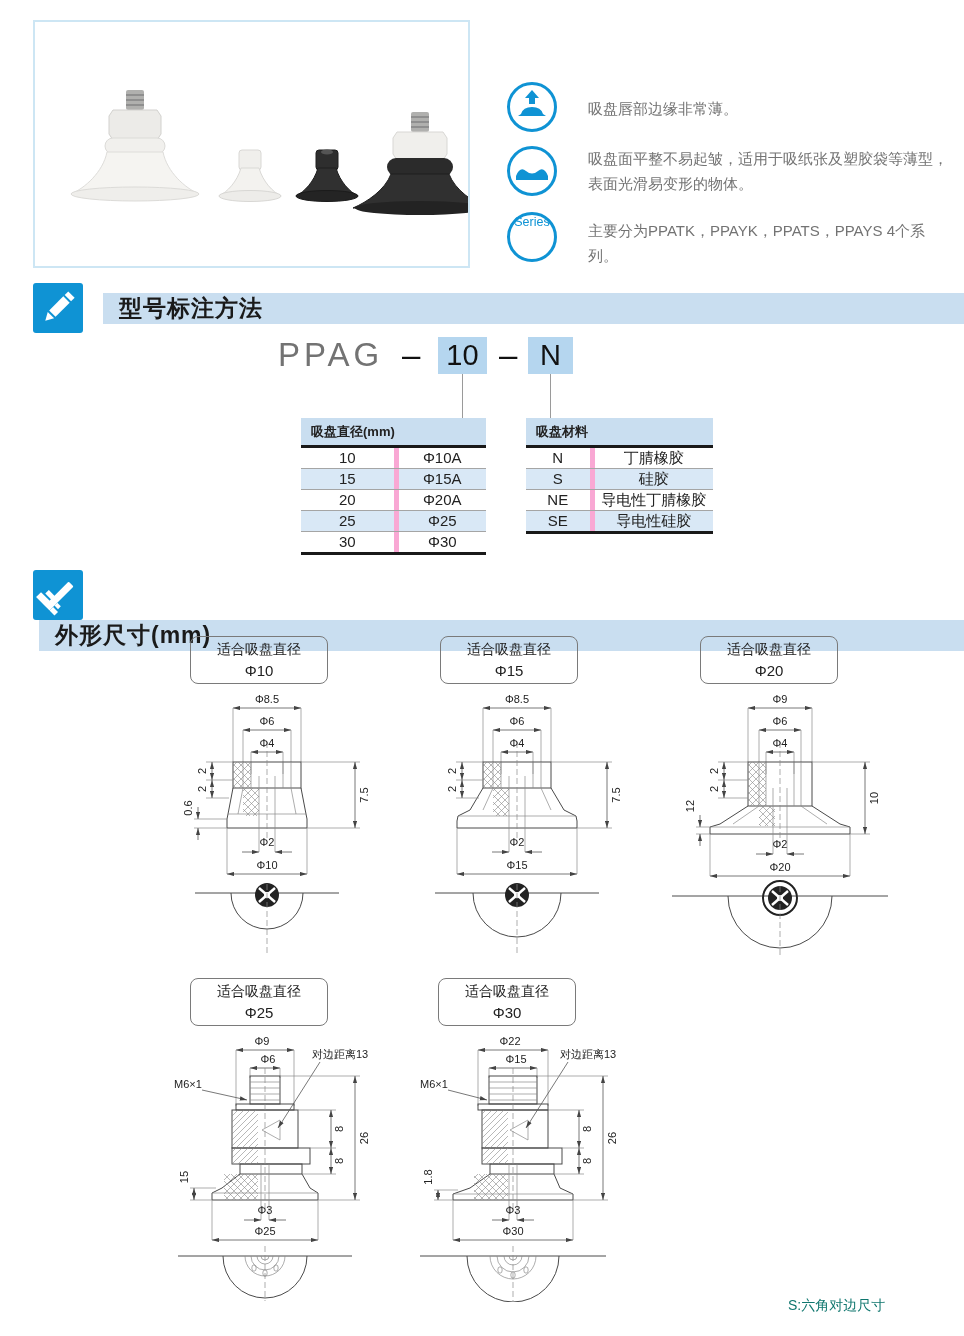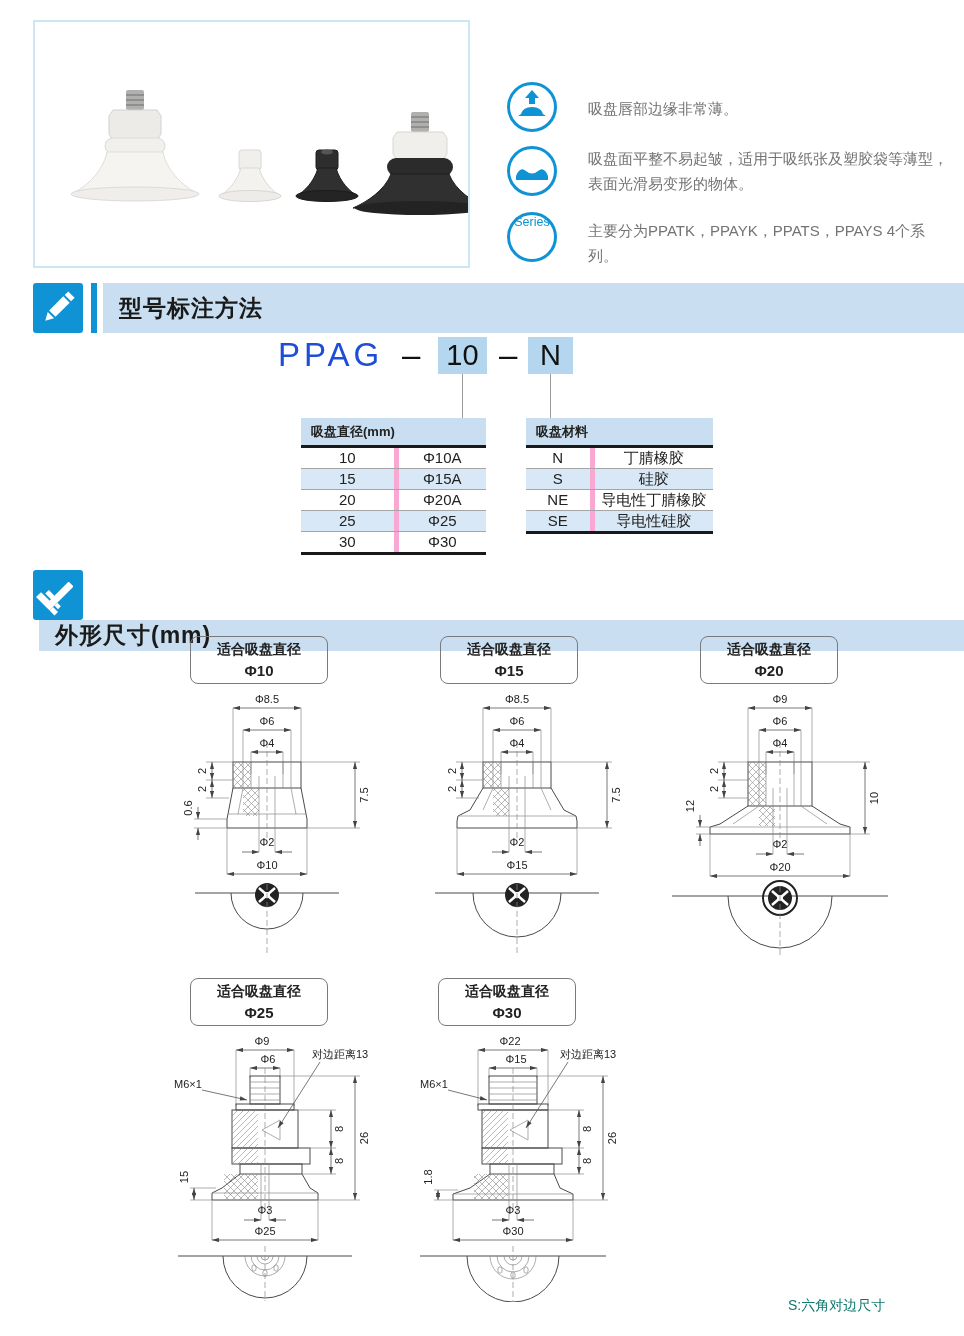--- a/index.html
+++ b/index.html
@@ -17,21 +17,21 @@
   .hdr .bar{width:6px;background:#0f93d4;margin-left:8px;flex:none;}
   .hdr .band{flex:1;background:#c9def0;margin-left:6px;display:flex;align-items:center;
              font-weight:bold;font-size:23px;padding-left:16px;color:#1a1a1a;letter-spacing:1px;}
 
   
   .feat-ic{position:absolute;width:44px;height:44px;border:3px solid #0f93d4;border-radius:50%;
            background:#fff;display:flex;align-items:flex-start;justify-content:center;box-sizing:content-box;}
   .feat-tx{position:absolute;left:588px;width:374px;font-size:15px;line-height:25px;color:#737373;}
 
   
-  .formula-base{position:absolute;font-size:33px;letter-spacing:4px;color:#1d4ed8;text-align:right;}
+  .formula-base{position:absolute;font-size:33px;letter-spacing:4px;color:#737373;text-align:right;}
   .fdash{position:absolute;font-size:33px;color:#111;}
   .fbox{position:absolute;background:#b5d6ef;display:flex;align-items:center;justify-content:center;
         font-size:29px;color:#111;}
   .vline{position:absolute;width:1px;background:#9a9a9a;}
 
   
   .tbl{position:absolute;border-bottom:3px solid #191919;font-size:15px;color:#222;}
   .tbl .hd{background:#c9def0;font-weight:bold;font-size:13px;height:27px;line-height:27px;
            padding-left:10px;border-bottom:3px solid #191919;}
   .tbl .rw{display:flex;height:20px;line-height:20px;}
@@ -39,21 +39,21 @@
   .tbl .zeb{background:#d9e8f6;}
   .tbl .c1{text-align:center;}
   .tbl .c2{flex:1;text-align:center;border-left:5px solid #f9a8d4;}
   .tblL .c1{width:50%;}
   .tblR .c1{width:34%;}
 
   
   .dblock{position:absolute;}
   .dlabel{border:1px solid #7a7a7a;border-radius:8px;width:136px;height:46px;
           display:flex;flex-direction:column;align-items:center;justify-content:center;
-          font-size:14px;line-height:21px;color:#222;font-weight:bold;}
+          font-size:14px;line-height:21px;color:#222;}
   .dlabel .sz{font-size:15px;}
   .dsvg{display:block;margin-top:4px;}
 
   svg .ln{stroke:#4a4a4a;stroke-width:1;fill:none;}
   svg .tn{stroke:#8a8a8a;stroke-width:0.7;fill:none;}
   svg .dm{stroke:#555;stroke-width:0.8;fill:none;}
   svg .ds{stroke:#8a8a8a;stroke-width:0.7;fill:none;stroke-dasharray:6 3;}
   svg text{font-size:11px;fill:#222;font-family:"Liberation Sans","DejaVu Sans",sans-serif;}
 
   .note{position:absolute;font-size:14px;color:#0f766e;}
@@ -113,21 +113,21 @@
       <path d="M4,27 Q8,17 14,22 Q20,27 26,22 Q32,17 36,27 L36,31 L4,31 Z" fill="#0f93d4"></path>
     </svg>
   </div>
   <div class="feat-tx" style="top:146px;">吸盘面平整不易起皱，适用于吸纸张及塑胶袋等薄型，表面光滑易变形的物体。</div>
 
   <div class="feat-ic" style="left:507px;top:212px;">
     <span style="color:#0f93d4;font-size:12.5px;">Series</span>
   </div>
   <div class="feat-tx" style="top:218px;width:340px;">主要分为PPATK，PPAYK，PPATS，PPAYS 4个系列。</div>
 
-  <div class="hdr" style="left:33px;top:283px;width:931px;">
+  <div class="hdr" style="left:33px;top:283px;width:931px;align-items:center;">
     <div class="ic">
       <svg width="50" height="50" viewBox="0 0 50 50">
         <g transform="rotate(45 25 25)">
           <rect x="20.5" y="6" width="9" height="5" fill="#fff"></rect>
           <rect x="20.5" y="13" width="9" height="20" fill="#fff"></rect>
           <polygon points="20.5,35 29.5,35 25,43" fill="#fff"></polygon>
         </g>
       </svg>
     </div>
     <div class="bar"></div>

